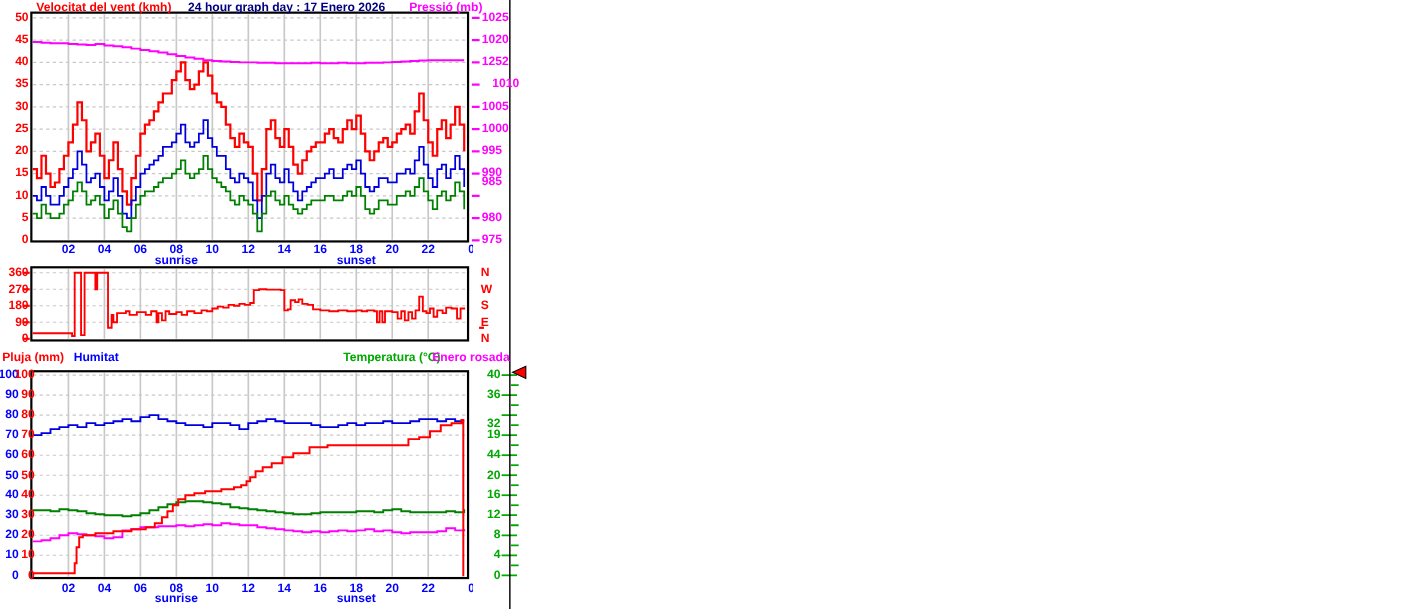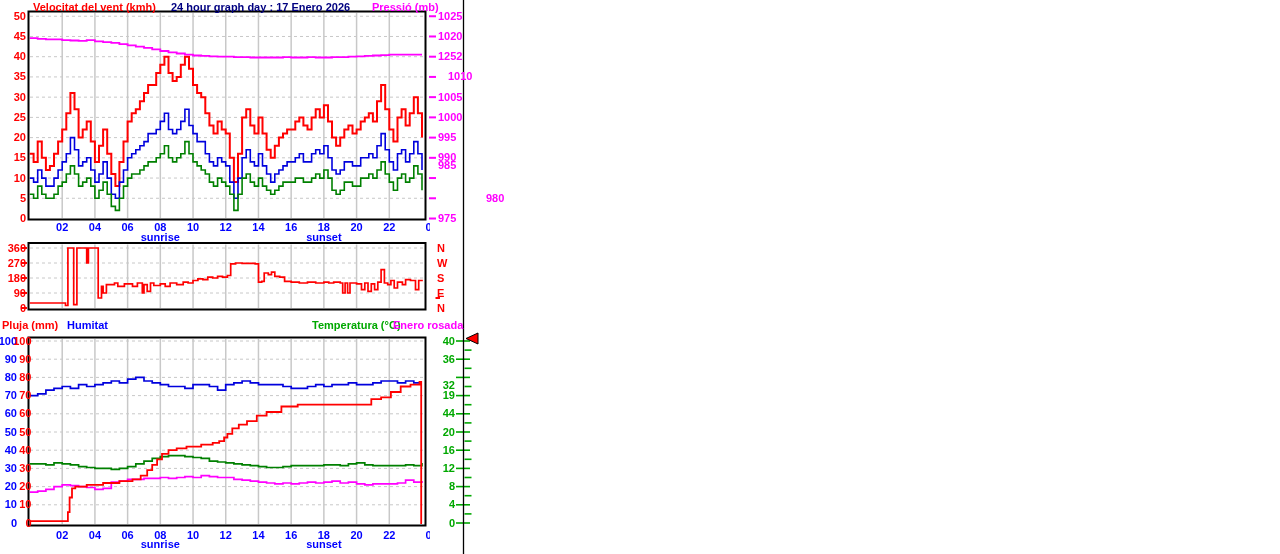--- a/index.html
+++ b/index.html
@@ -168,27 +168,27 @@
     <span class="lbl red" style="left:33px;top:2px">Velocitat del vent (kmh)</span>
     <span class="lbl navy" style="left:171px;top:2px">24 hour graph day : 17 Enero 2026</span>
     <span class="lbl magenta" style="left:372px;top:2px">Pressió (mb)</span>
     <span class="lbl red" style="left:2px;top:320px">Pluja (mm)</span>
     <span class="lbl blue" style="left:67px;top:320px">Humitat</span>
     <span class="lbl green" style="left:312px;top:320px">Temperatura (°C)</span>
     <span class="lbl magenta" style="left:393px;top:320px">Enero rosada</span>
   <span class="lbl magenta" style="width: 34px; left: 438px; top: 10.75px; text-align: left;">1025</span>
       <span class="lbl magenta" style="width: 34px; left: 438px; top: 30.975px; text-align: left;">1020</span>
       <span class="lbl magenta" style="width: 34px; left: 438px; top: 51.2px; text-align: left;">1252</span>
-      <span class="lbl magenta" style="width: 34px; left: 438px; top: 71.425px; text-align: left; margin-left: 10px;">1010</span>
+      <span class="lbl magenta" style="width: 34px; left: 438px; top: 71.425px; text-align: right;">1010</span>
       <span class="lbl magenta" style="width: 34px; left: 438px; top: 91.65px; text-align: left;">1005</span>
       <span class="lbl magenta" style="width: 34px; left: 438px; top: 111.875px; text-align: left;">1000</span>
       <span class="lbl magenta" style="width: 34px; left: 438px; top: 132.1px; text-align: left;">995</span>
       <span class="lbl magenta" style="width: 34px; left: 438px; top: 152.325px; text-align: left;">990</span>
       <span class="lbl magenta" style="width: 34px; left: 438px; top: 160px; text-align: left;">985</span>
-      <span class="lbl magenta" style="width: 34px; left: 438px; top: 192.775px; text-align: left; margin-left: 48px;">980</span>
+      <span class="lbl magenta" style="width: 34px; left: 438px; top: 192.775px; text-align: left;">980</span>
       <span class="lbl magenta" style="width: 34px; left: 438px; top: 213px; text-align: left;">975</span>
       <span class="lbl red" style="width: 34px; left: -8px; top: 10.75px; text-align: right;">50</span>
       <span class="lbl red" style="width: 34px; left: -8px; top: 30.975px; text-align: right;">45</span>
       <span class="lbl red" style="width: 34px; left: -8px; top: 51.2px; text-align: right;">40</span>
       <span class="lbl red" style="width: 34px; left: -8px; top: 71.425px; text-align: right;">35</span>
       <span class="lbl red" style="width: 34px; left: -8px; top: 91.65px; text-align: right;">30</span>
       <span class="lbl red" style="width: 34px; left: -8px; top: 111.875px; text-align: right;">25</span>
       <span class="lbl red" style="width: 34px; left: -8px; top: 132.1px; text-align: right;">20</span>
       <span class="lbl red" style="width: 34px; left: -8px; top: 152.325px; text-align: right;">15</span>
       <span class="lbl red" style="width: 34px; left: -8px; top: 172.55px; text-align: right;">10</span>

